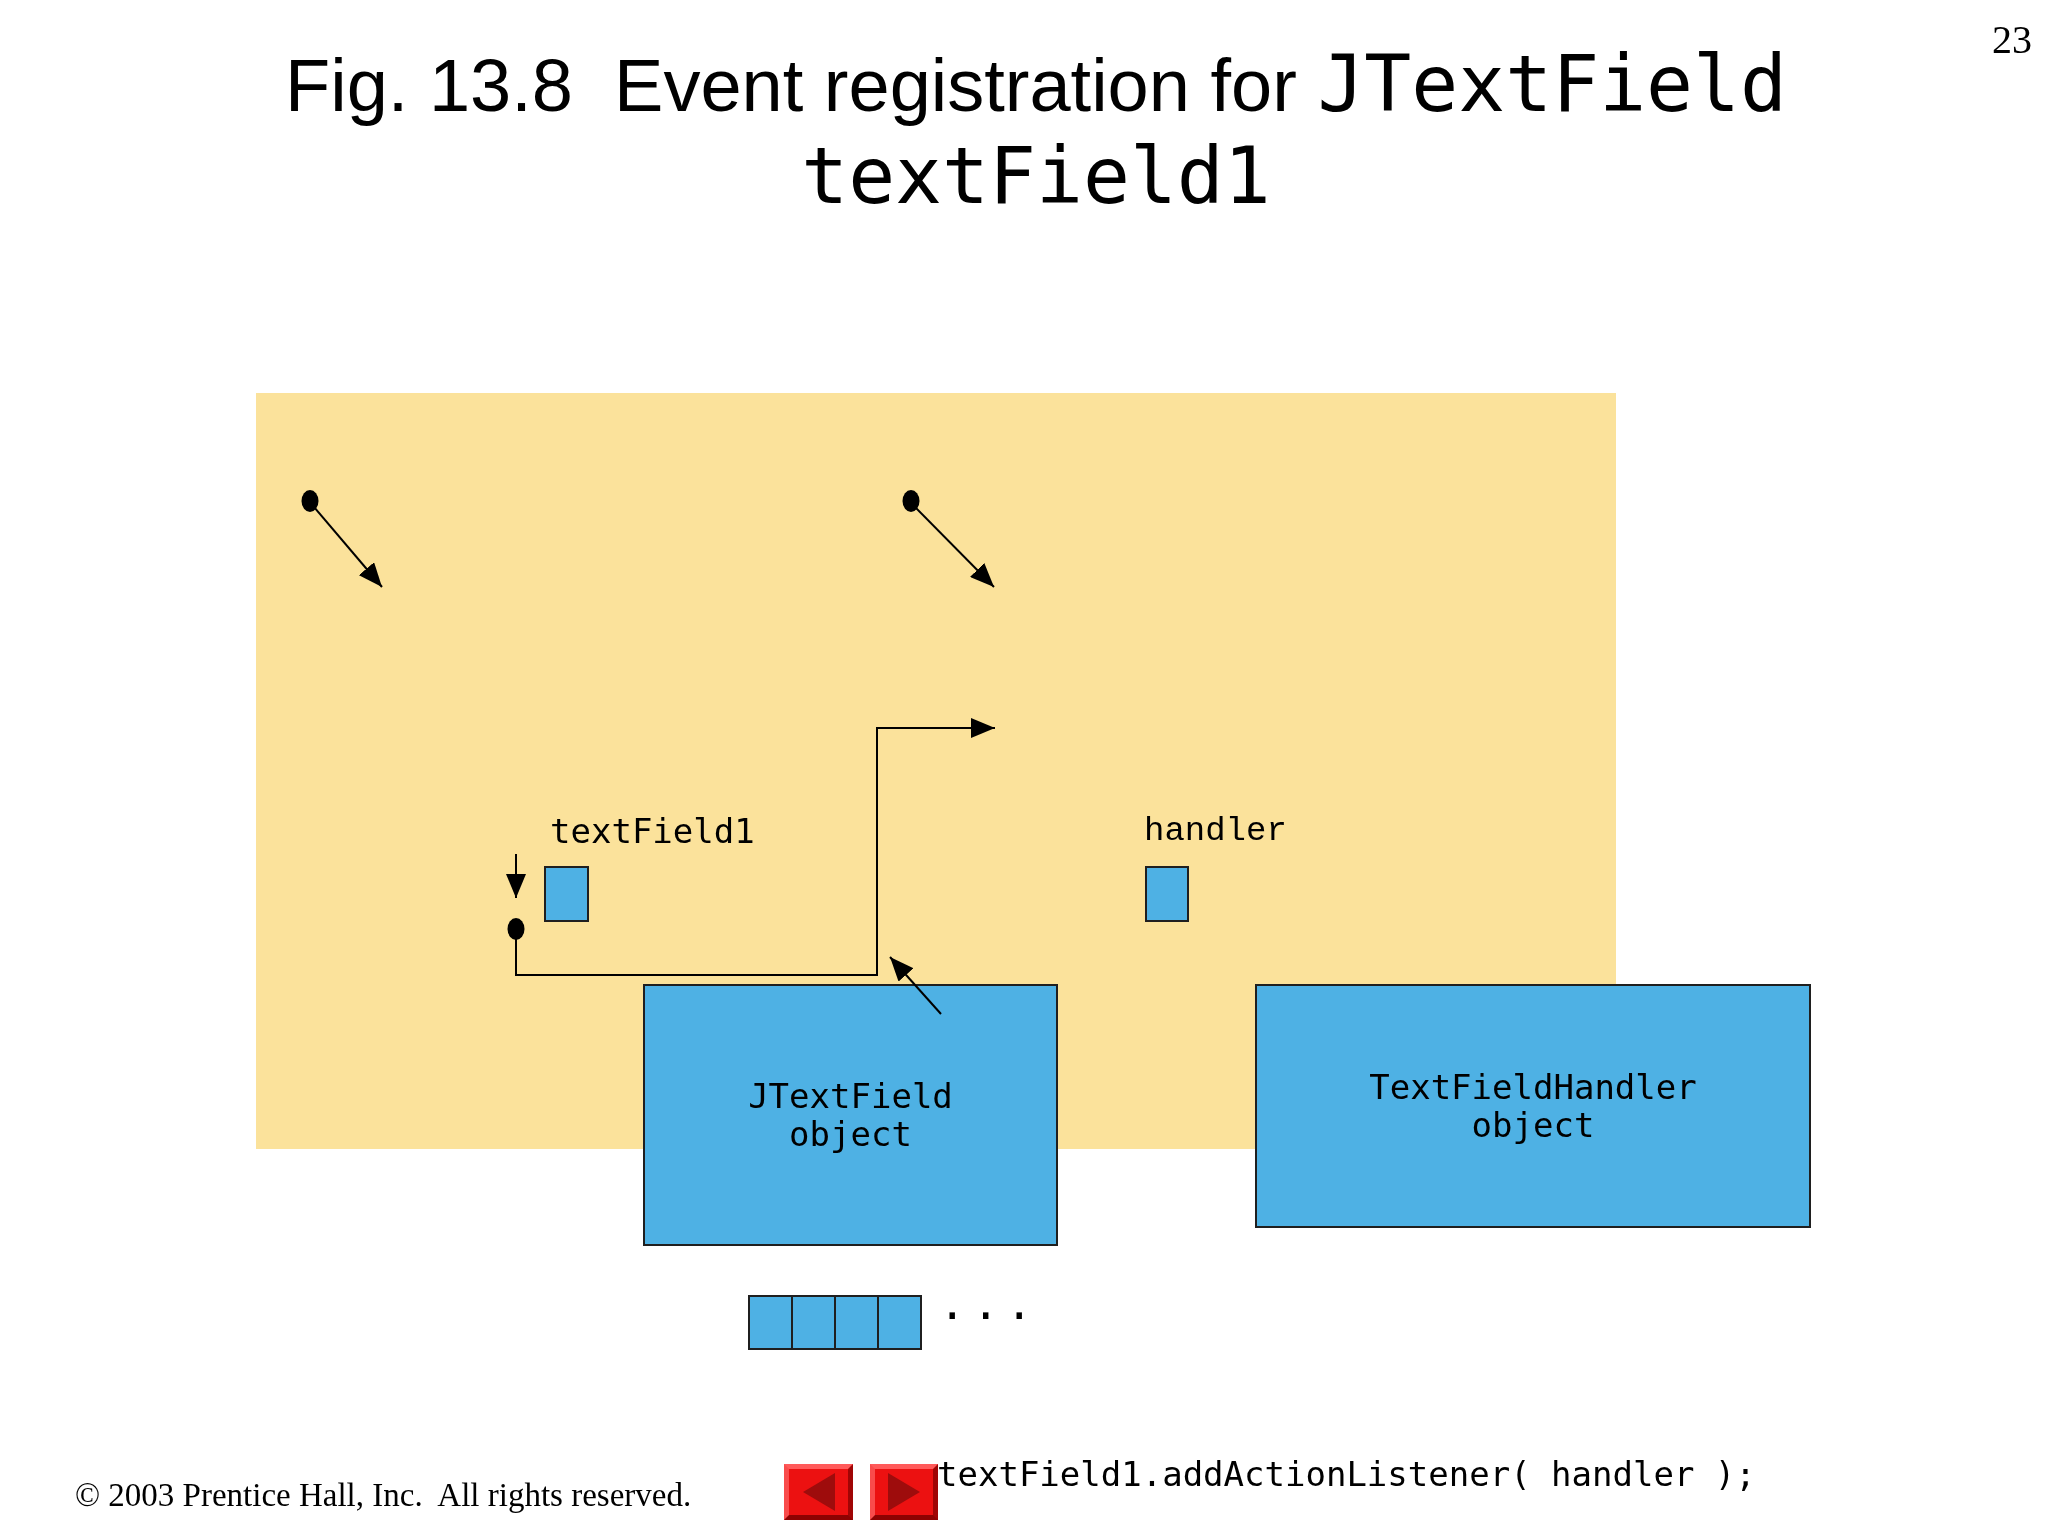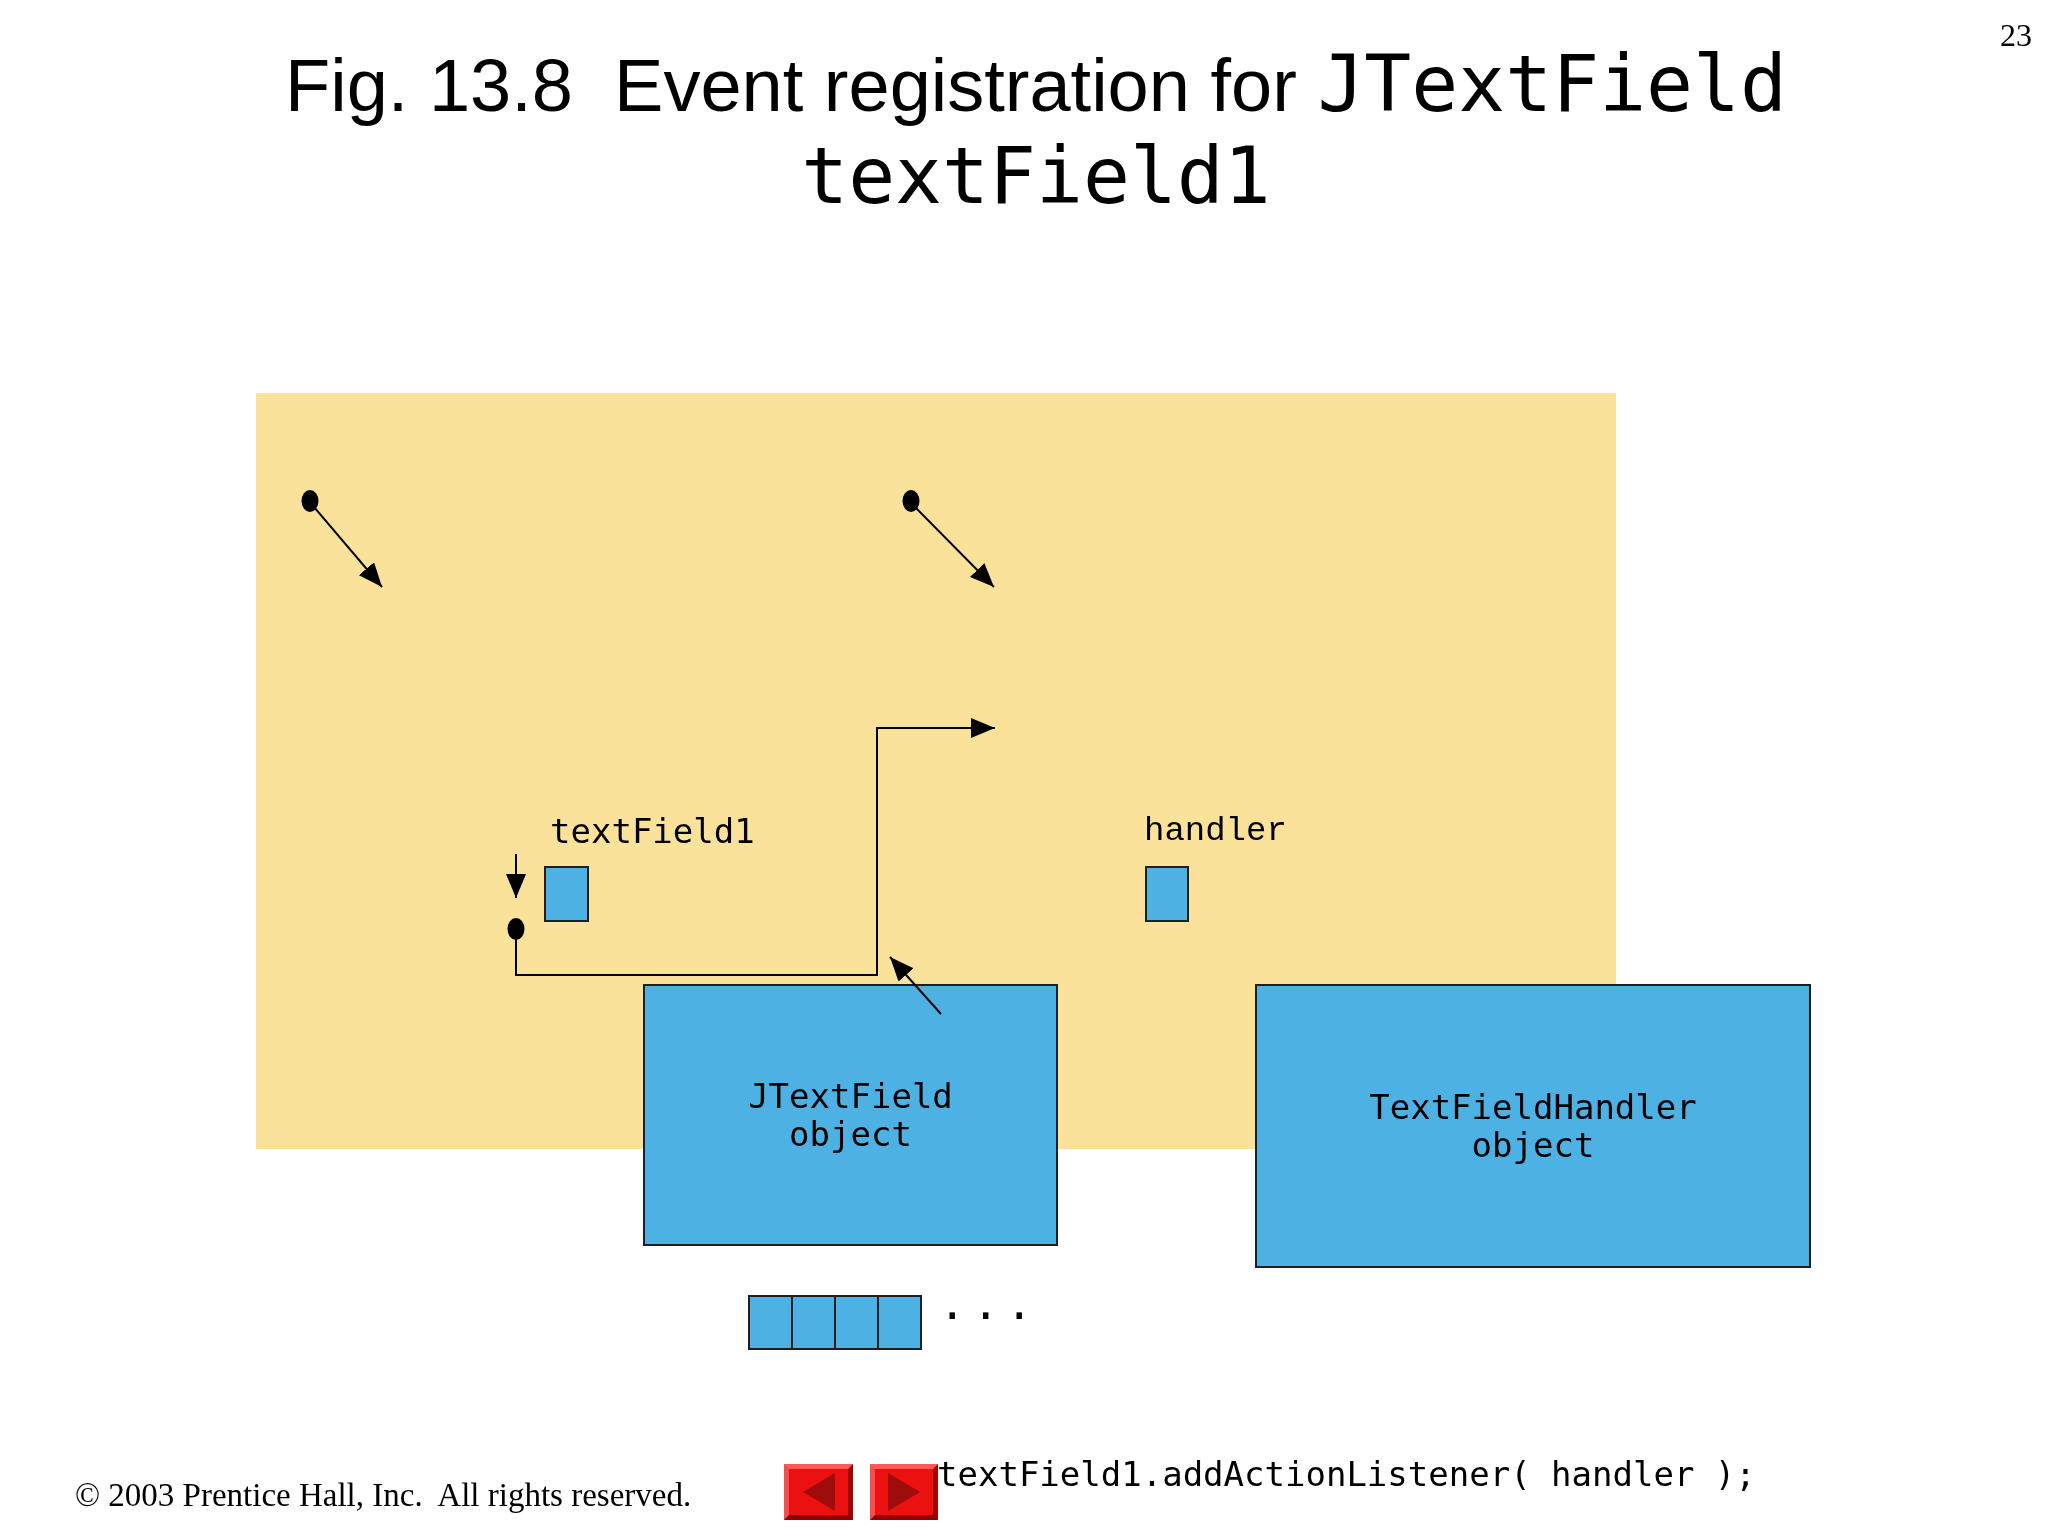--- a/index.html
+++ b/index.html
@@ -10,21 +10,21 @@
     overflow:hidden;
     font-family:"Liberation Sans", sans-serif;
     color:#000;
   }
   .mono{font-family:"DejaVu Sans Mono", monospace;}
   .pre{white-space:pre;}
 
   .page-number{
     position:absolute;top:18px;right:16px;
     font-family:"Liberation Serif", serif;
-    font-size:32px;line-height:1.1;
+    font-size:40px;line-height:1.1;
   }
 
   .title{
     position:absolute;top:24px;left:0;width:100%;
     margin:12px;text-align:center;font-weight:400;
   }
   .title-line1{display:block;font-size:74px;line-height:1.25;}
   .title-line1 .code{font-size:78px;}
   .title-line2{display:block;font-size:78px;line-height:1.1;}
 
@@ -49,21 +49,21 @@
   .refbox.b{left:889px;top:473px;width:44px;}
 
   .objbox{
     position:absolute;box-sizing:border-box;
     background:#4EB1E4;border:2px solid #1f1f1f;
     display:flex;flex-direction:column;align-items:center;justify-content:center;
     font-family:"DejaVu Sans Mono", monospace;
     font-size:34px;line-height:1.12;text-align:center;
   }
   .objbox.left{left:387px;top:591px;width:415px;height:262px;}
-  .objbox.right{left:999px;top:591px;width:556px;height:284px;}
+  .objbox.right{left:999px;top:591px;width:556px;height:244px;}
 
   .cells{position:absolute;left:492px;top:902px;display:flex;}
   .cell{
     width:45px;height:55px;box-sizing:border-box;
     background:#4EB1E4;border:2px solid #1f1f1f;margin-left:-2px;
   }
   .cell:first-child{margin-left:0;}
 
   .ellipsis{
     position:absolute;left:683px;top:889px;

